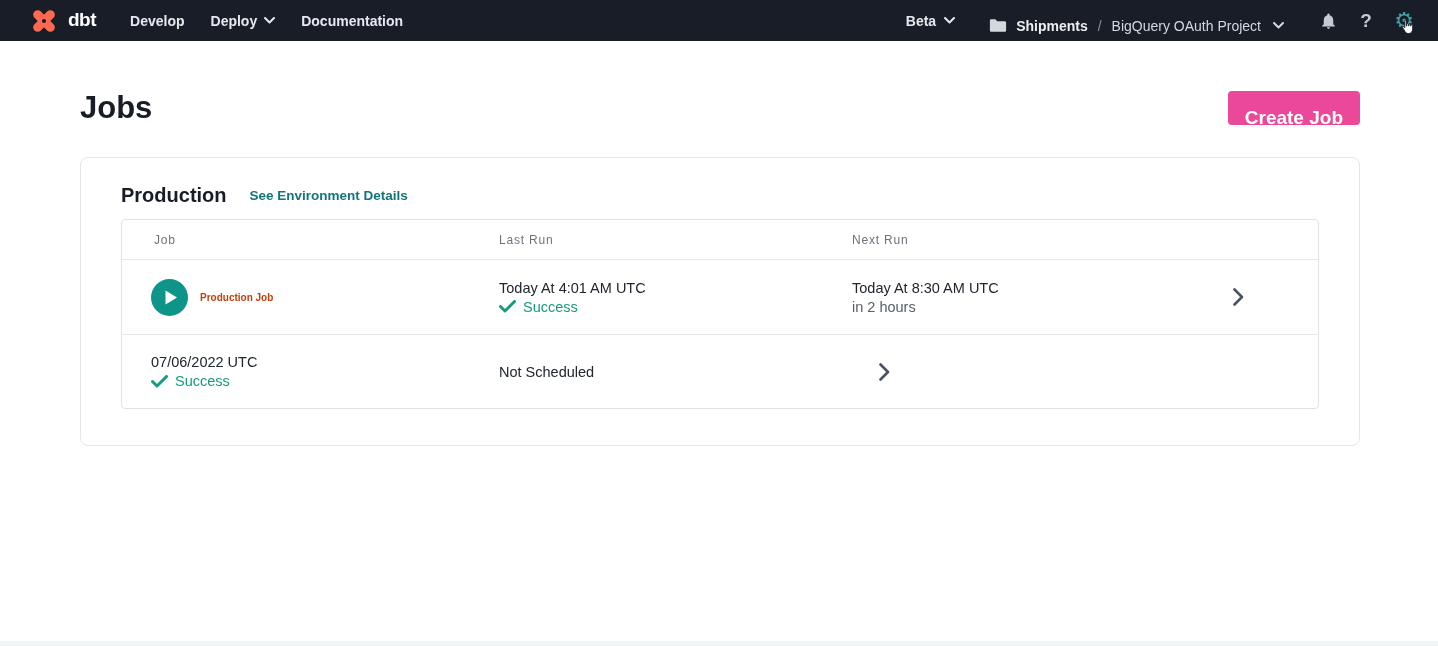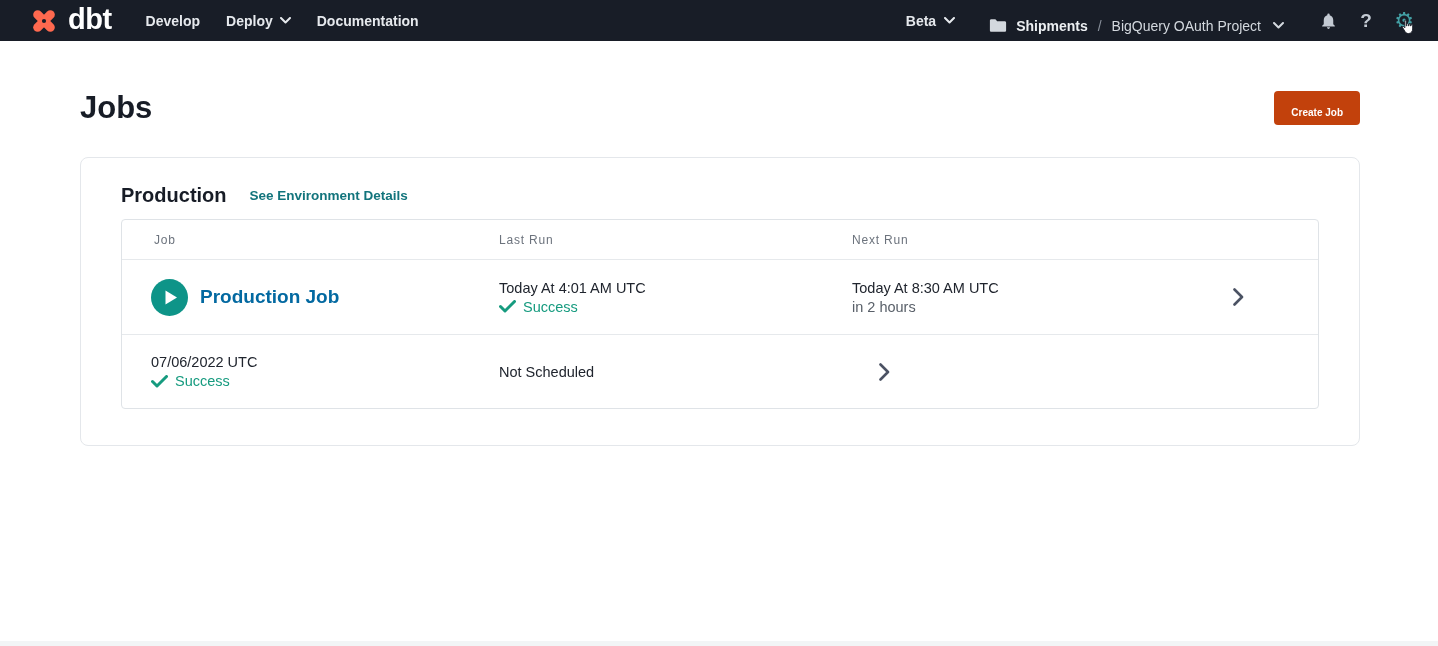--- a/index.html
+++ b/index.html
@@ -14,21 +14,21 @@
   
   .navbar {
     height: 41px;
     background: #181d27;
     display: flex;
     align-items: center;
     padding: 0 22px 0 28px;
     color: #e6e9ed;
   }
   .brand { display: flex; align-items: center; gap: 8px; margin-right: 34px; cursor: pointer; }
-  .brand-text { color: #ffffff; font-weight: 700; font-size: 29px; letter-spacing: -0.5px; line-height: 1; padding-bottom: 3px; }
+  .brand-text { color: #ffffff; font-weight: 700; font-size: 19px; letter-spacing: -0.5px; line-height: 1; padding-bottom: 3px; }
   .nav-links { display: flex; align-items: center; gap: 26px; }
   .nav-link {
     font-size: 14px; font-weight: 700; color: #e6e9ed;
     display: flex; align-items: center; gap: 7px; cursor: pointer;
   }
   .nav-spacer { flex: 1; }
   .nav-right { display: flex; align-items: center; gap: 14px; }
   .beta-group { display: flex; align-items: center; gap: 8px; font-size: 14px; font-weight: 700; margin-right: 20px; cursor: pointer; }
   .project-group { display: flex; align-items: center; gap: 9px; font-size: 14px; margin-right: 18px; cursor: pointer; margin-top: 10px; }
   .account-name { font-weight: 700; color: #eceff2; }
@@ -39,23 +39,23 @@
   .gear-glyph { font-size: 22px; color: #43a0a5; line-height: 1; }
   .cursor-overlay { position: absolute; left: 8px; top: 10px; }
 
   
   .page-header {
     display: flex; align-items: center; justify-content: space-between;
     padding: 49px 78px 0 80px;
   }
   .page-title { font-size: 31px; font-weight: 700; color: #171c26; line-height: 36px; }
   .btn-primary {
-    background: #c2410c; color: #ffffff;
+    background: #ec4899; color: #ffffff;
     font-family: "Liberation Sans", sans-serif;
-    font-size: 10px; font-weight: 600;
+    font-size: 19px; font-weight: 600;
     border: none; border-radius: 4px;
     height: 34px; padding: 16px 17px;
     cursor: pointer;
   }
 
   .env-card {
     margin: 31px 78px 0 80px;
     border: 1px solid #e4e7eb;
     border-radius: 8px;
     background: #ffffff;
@@ -87,21 +87,21 @@
     display: grid;
     grid-template-columns: 348px 353px 1fr 112px;
     height: 74px;
     align-items: center;
     padding-left: 29px;
     cursor: pointer;
   }
   .t-row + .t-row { border-top: 1px solid #e6e9ec; }
   .job-cell { display: flex; align-items: center; gap: 12px; }
   .play-btn { width: 37px; height: 37px; flex: 0 0 37px; cursor: pointer; display: block; }
-  .job-name { font-size: 19px; font-weight: 700; color: #0369a1; }
+  .job-name { font-size: 10px; font-weight: 700; color: #c2410c; }
   .stack-cell { display: flex; flex-direction: column; justify-content: center; gap: 3px; }
   .cell-main { font-size: 14.5px; color: #20252e; }
   .cell-sub { font-size: 14.5px; color: #596069; }
   .cell-sub:empty { display: none; }
   .status-line { display: flex; align-items: center; gap: 7px; }
   .status-text { font-size: 14.5px; font-weight: 500; color: #169b7f; }
   .chevron-cell { display: flex; align-items: center; justify-content: flex-start; padding-left: 27px; }
 
   .bottom-strip {
     position: absolute; left: 0; bottom: 0;

